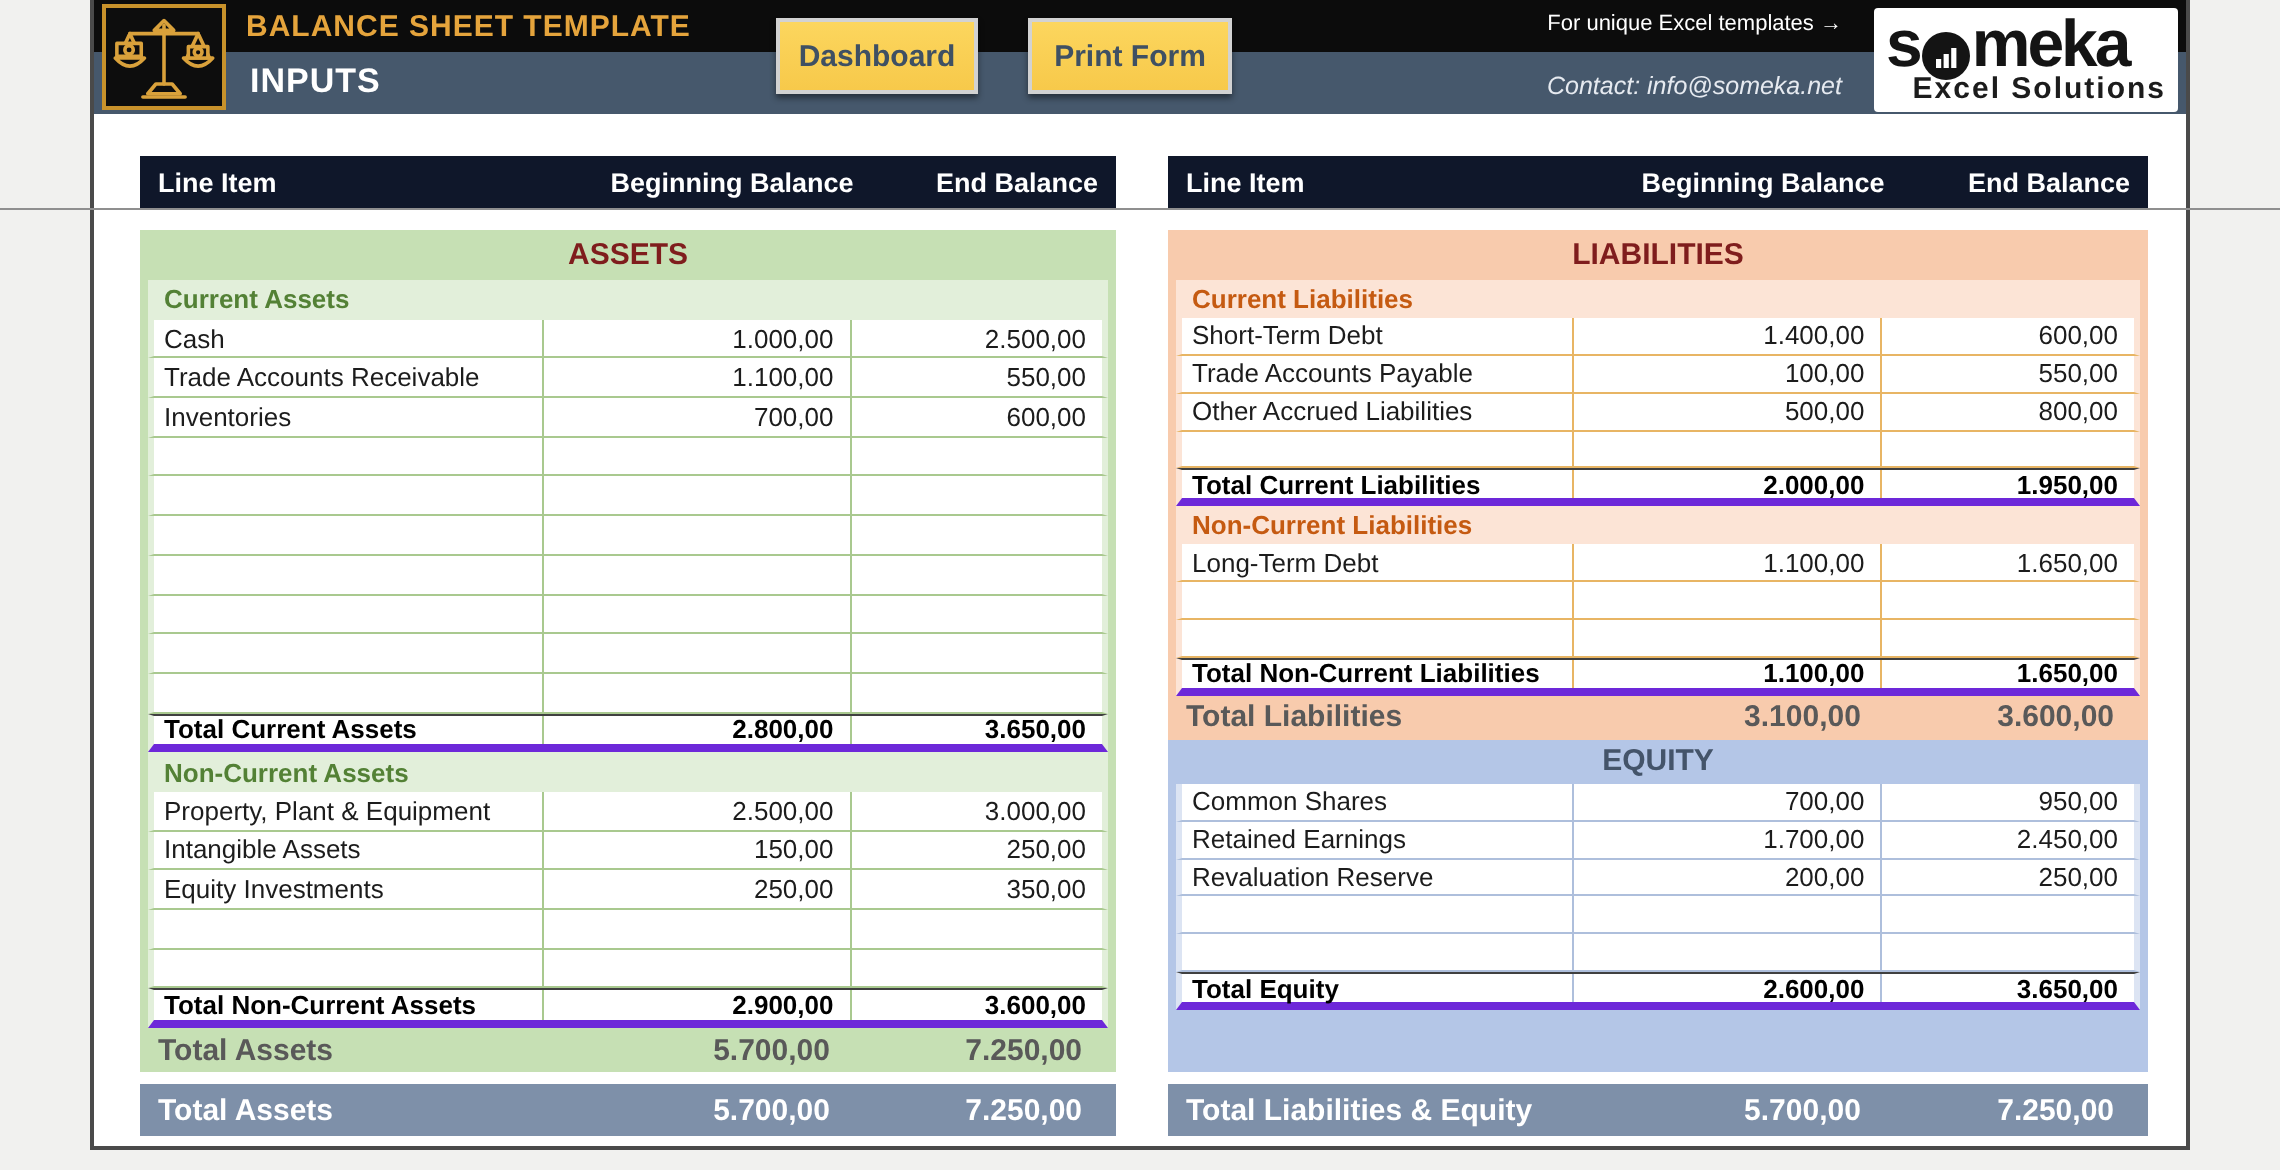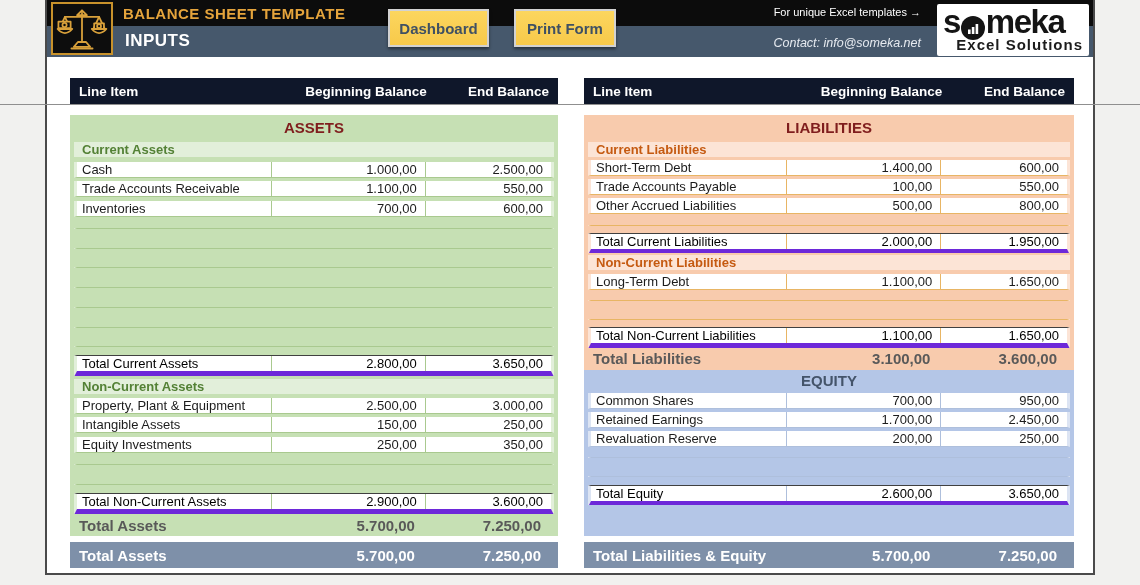--- a/index.html
+++ b/index.html
@@ -102,33 +102,33 @@
     background:var(--main); color:#595959; font-weight:bold; font-size:15px;
     align-items:center; padding:0 9px;
   }
   .table-left .r-band{ flex:1 1 21px; }
   .table-right .r-band{ height:22px; }
   .r-eqtitle{
     height:22px; background:var(--main); color:#44546a;
     font-size:15px; font-weight:bold; align-items:center; justify-content:center;
   }
   .r-filler{ flex:1 1 10px; background:var(--main); }
-  .r-section, .r-data, .r-empty, .r-total{ height:19.7px; background:var(--main); padding:0 4px;align-items:center; }
+  .r-section, .r-data, .r-empty, .r-total{ height:19.7px; background:var(--main); padding:0 4px; }
   .table-right .r-section, .table-right .r-data,
   .table-right .r-empty,  .table-right .r-total{ height:18.9px; }
 
   .inner{
     flex:1; display:flex; align-items:center;
     border-left:3px solid var(--light); border-right:3px solid var(--light);
   }
   .r-section .inner{ background:var(--light); color:var(--txt); font-weight:bold; border-color:var(--light); }
   .r-data .inner, .r-empty .inner{ background:#ffffff; border-bottom:1px solid var(--bd); color:#1c1c1c; }
   .r-total .inner{
-    background:#ffffff; color:#000000; font-weight:normal;
-    border-top:1px solid #404040; border-bottom:6px solid #6d28d9;
+    background:#ffffff; color:#000000; font-weight:bold;
+    border-top:1px solid #404040; border-bottom:4px solid #6d28d9;
   }
   .cell-label{ flex:42 1 0; padding-left:5px; white-space:nowrap; overflow:hidden; }
   .cell-num  { flex:32 1 0; text-align:right; padding-right:8px; white-space:nowrap; }
   .cell-num.end{ flex:26 1 0; }
   .r-data .cell-num, .r-empty .cell-num, .r-total .cell-num{ border-left:1px solid var(--bd); align-self:stretch; display:flex; align-items:center; justify-content:flex-end; }
   .r-band .cell-label{ padding-left:0; }
 
   
   .footer-bar{
     position:absolute; top:542px; height:26px; background:#7e90a9;

